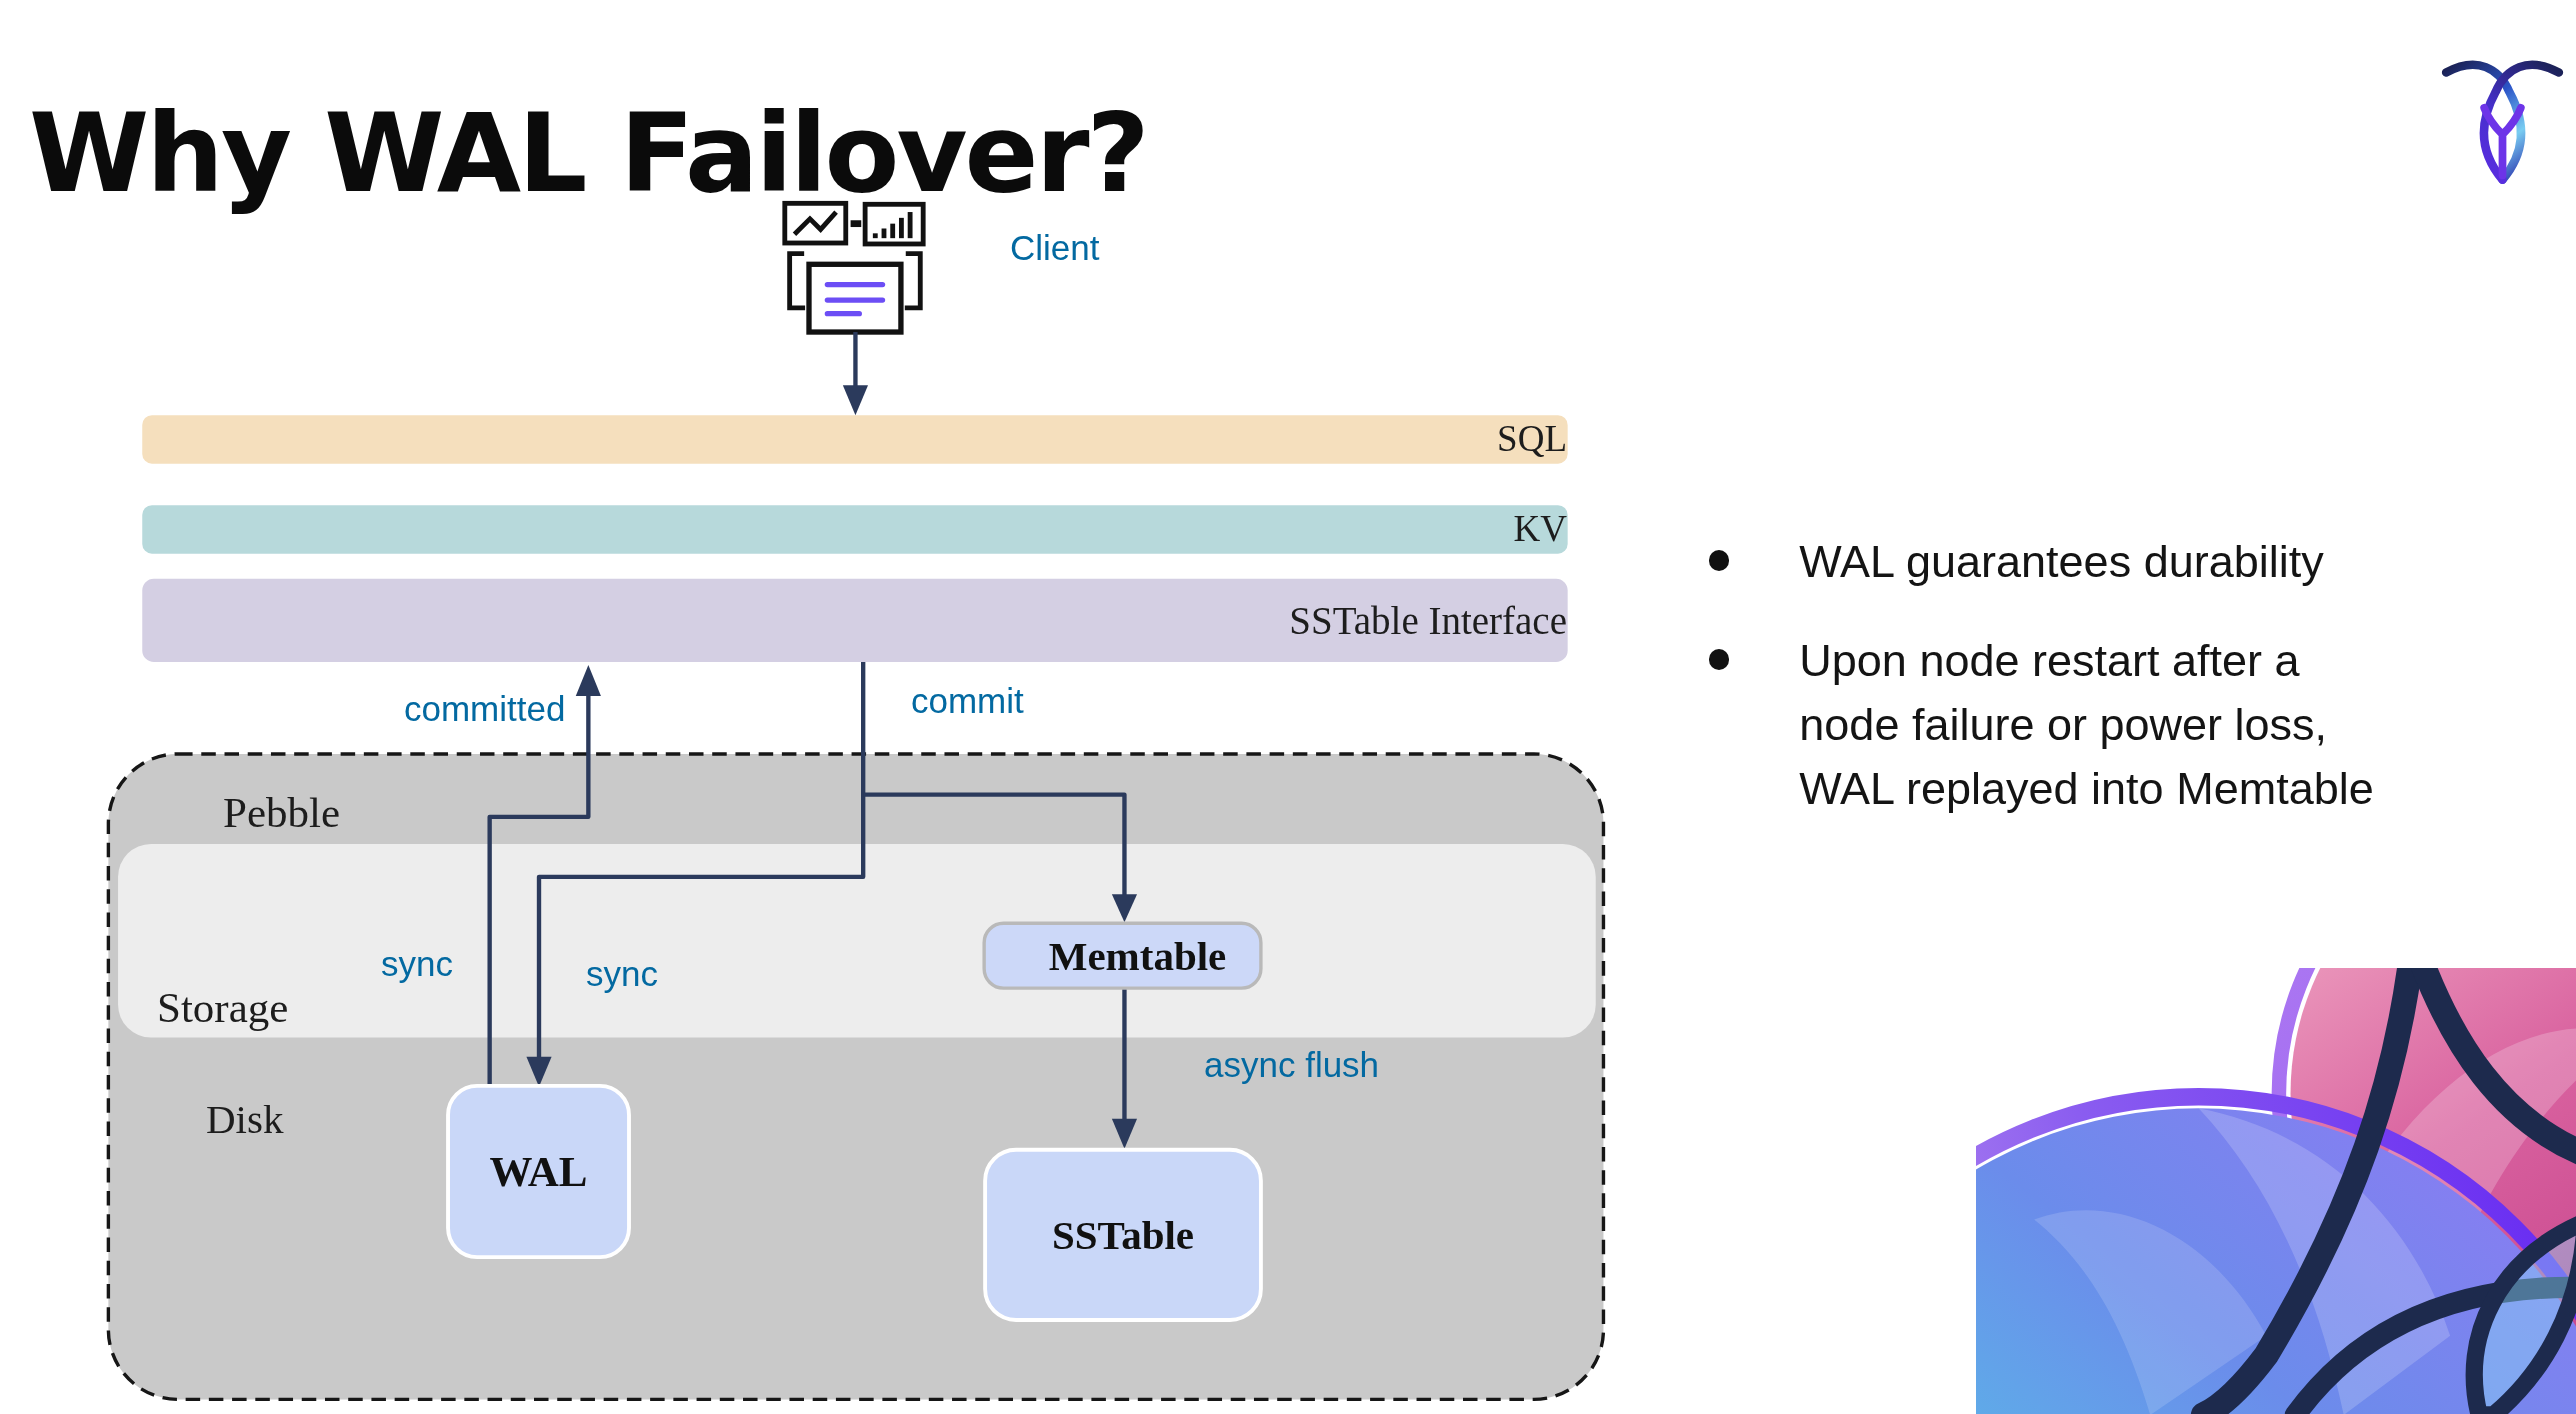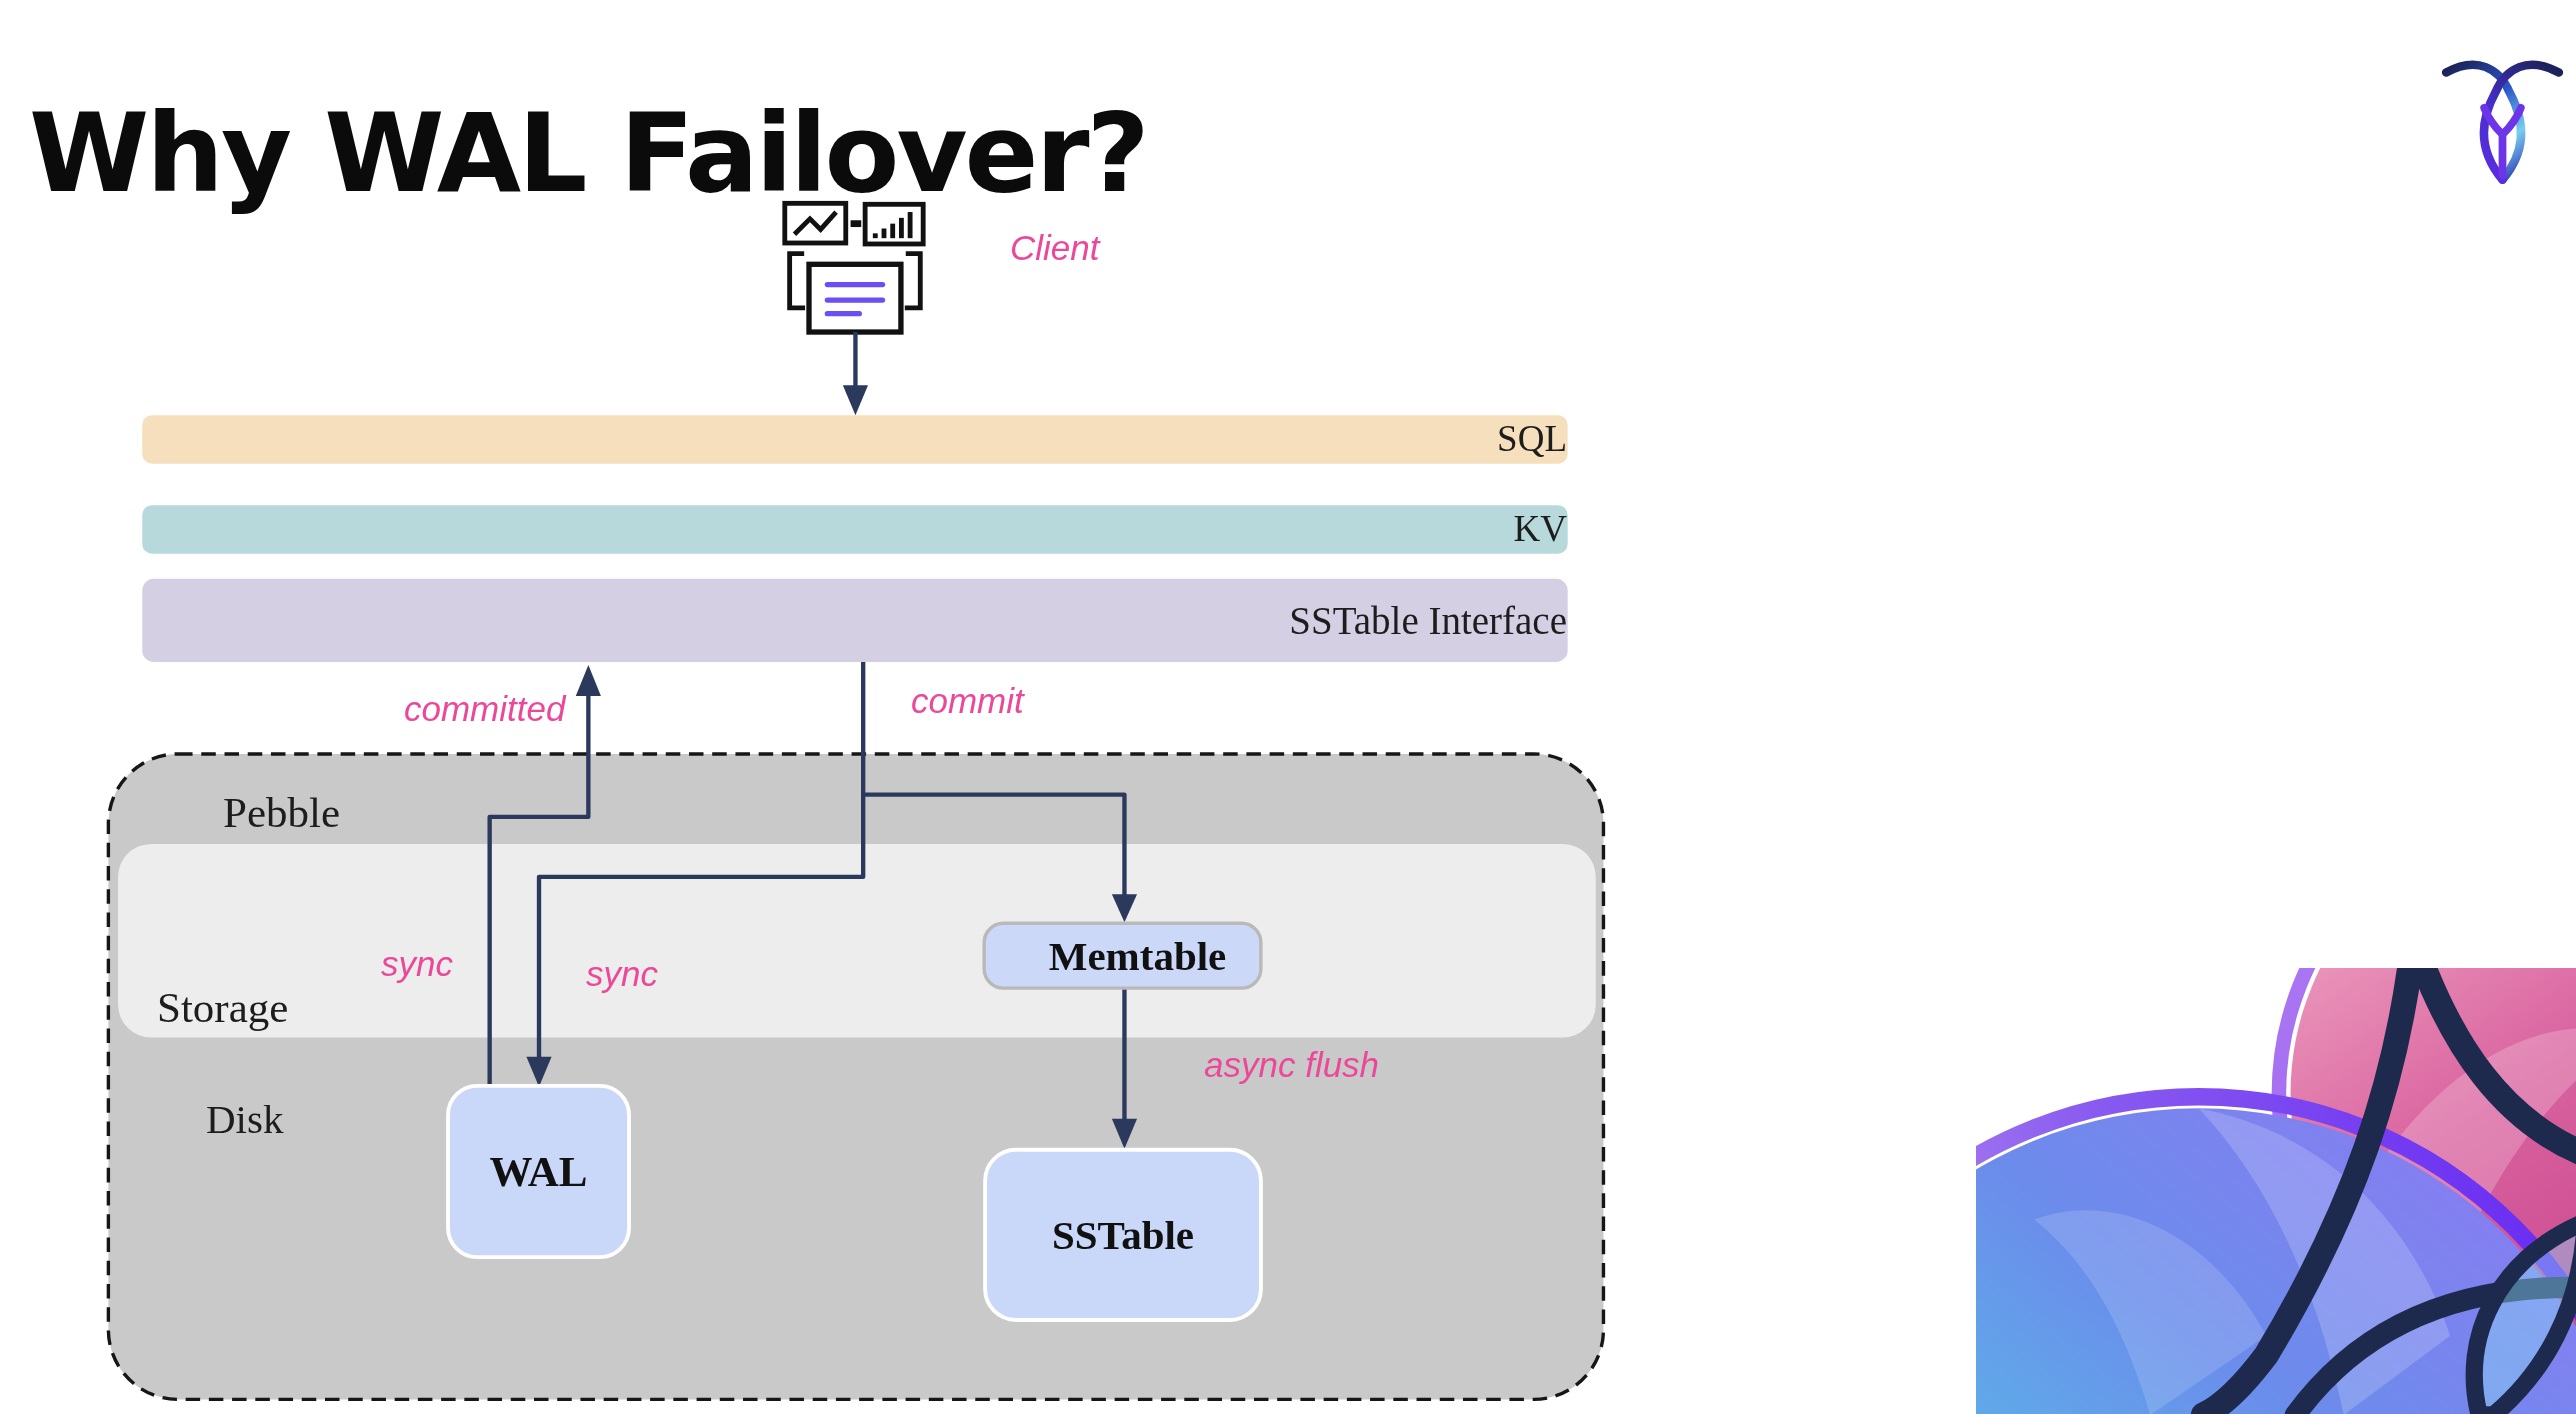--- a/index.html
+++ b/index.html
@@ -2,21 +2,21 @@
 <html style="--page_bg: #ffffff; --title_color: #0b0b0b; --text_dark: #1d1d1d; --sql_fill: #f5dfbd; --kv_fill: #b7d9db; --storage_fill: #d4cfe3; --pebble_fill: #c9c9c9; --memory_fill: #ededed; --node_fill: #c9d7f8; --node_border: #ffffff; --memtable_border: #b9b9b9; --arrow_color: #2b3a5c; --icon_line_purple: #6c4ef5; --icon_stroke: #111111;"><head>
 <meta charset="utf-8">
 <style>
   html,body{margin:0;padding:0;background:#fff;}
   .stage{position:relative;width:2576px;height:1415px;overflow:hidden;background:var(--page_bg,#fff);
          font-family:"Liberation Sans","DejaVu Sans",sans-serif;}
   .abs{position:absolute;}
   .title{left:29px;top:17.4px;font-size:109px;font-weight:700;letter-spacing:-2.9px;
          color:var(--title_color,#0b0b0b);font-family:"DejaVu Sans","Liberation Sans",sans-serif;}
   .serif{font-family:"Liberation Serif","DejaVu Serif",serif;color:var(--text_dark,#1d1d1d);}
-  .sans{font-family:"Liberation Sans","DejaVu Sans",sans-serif;color:#ec4899;font-style:italic;}
+  .sans{font-family:"Liberation Sans","DejaVu Sans",sans-serif;color:#0369a1;}
   .bar-label{left:142px;width:1425px;text-align:right;font-size:37px;}
   .node-label{display:flex;align-items:center;justify-content:center;font-weight:700;color:#111;}
   .bullets{left:1709px;top:530px;width:803px;}
   .bullet-item{display:flex;align-items:flex-start;}
   .bullet-item + .bullet-item{margin-top:35px;}
   .bullet-dot{width:20.3px;height:20.3px;border-radius:50%;background:#111;flex:0 0 auto;
               margin:20.3px 70px 0 0;}
   .bullet-text{font-size:45px;line-height:64px;color:#141414;white-space:pre-line;}
   svg{display:block;}
   .edge{stroke:var(--arrow_color,#2b3a5c);stroke-width:4.5;fill:none;stroke-linejoin:round;}
@@ -110,20 +110,32 @@
   <div class="abs sans" style="left:1204px;top:1045px;font-size:35px">async flush</div>
 
   <div class="abs serif" style="left:223px;top:788px;font-size:43px">Pebble</div>
   <div class="abs serif" style="left:157px;top:983px;font-size:43px">Storage</div>
   <div class="abs serif" style="left:206px;top:1095px;font-size:41px">Disk</div>
 
   <div class="abs serif node-label" style="left:448px;top:1086px;width:181px;height:171px;font-size:43px">WAL</div>
   <div class="abs serif node-label" style="left:984px;top:923px;width:307px;height:65px;font-size:41px">Memtable</div>
   <div class="abs serif node-label" style="left:985px;top:1150px;width:276px;height:170px;font-size:41px">SSTable</div>
 
+  <div class="abs bullets">
+    <div class="bullet-item">
+      <span class="bullet-dot"></span>
+      <span class="bullet-text">WAL guarantees durability</span>
+    </div>
+    <div class="bullet-item">
+      <span class="bullet-dot"></span>
+      <span class="bullet-text">Upon node restart after a
+node failure or power loss,
+WAL replayed into Memtable</span>
+    </div>
+  </div>
 
   <svg class="abs" style="left:2432px;top:50px" width="141" height="141" viewBox="0 0 100 100">
     <defs>
       <linearGradient id="lgR" gradientUnits="userSpaceOnUse" x1="12" y1="12" x2="68" y2="86">
         <stop offset="0" stop-color="#1b2256"></stop>
         <stop offset="0.4" stop-color="#2c55c8"></stop>
         <stop offset="0.72" stop-color="#79cdf2"></stop>
         <stop offset="1" stop-color="#2c38b0"></stop>
       </linearGradient>
       <linearGradient id="lgL" gradientUnits="userSpaceOnUse" x1="88" y1="12" x2="34" y2="86">

